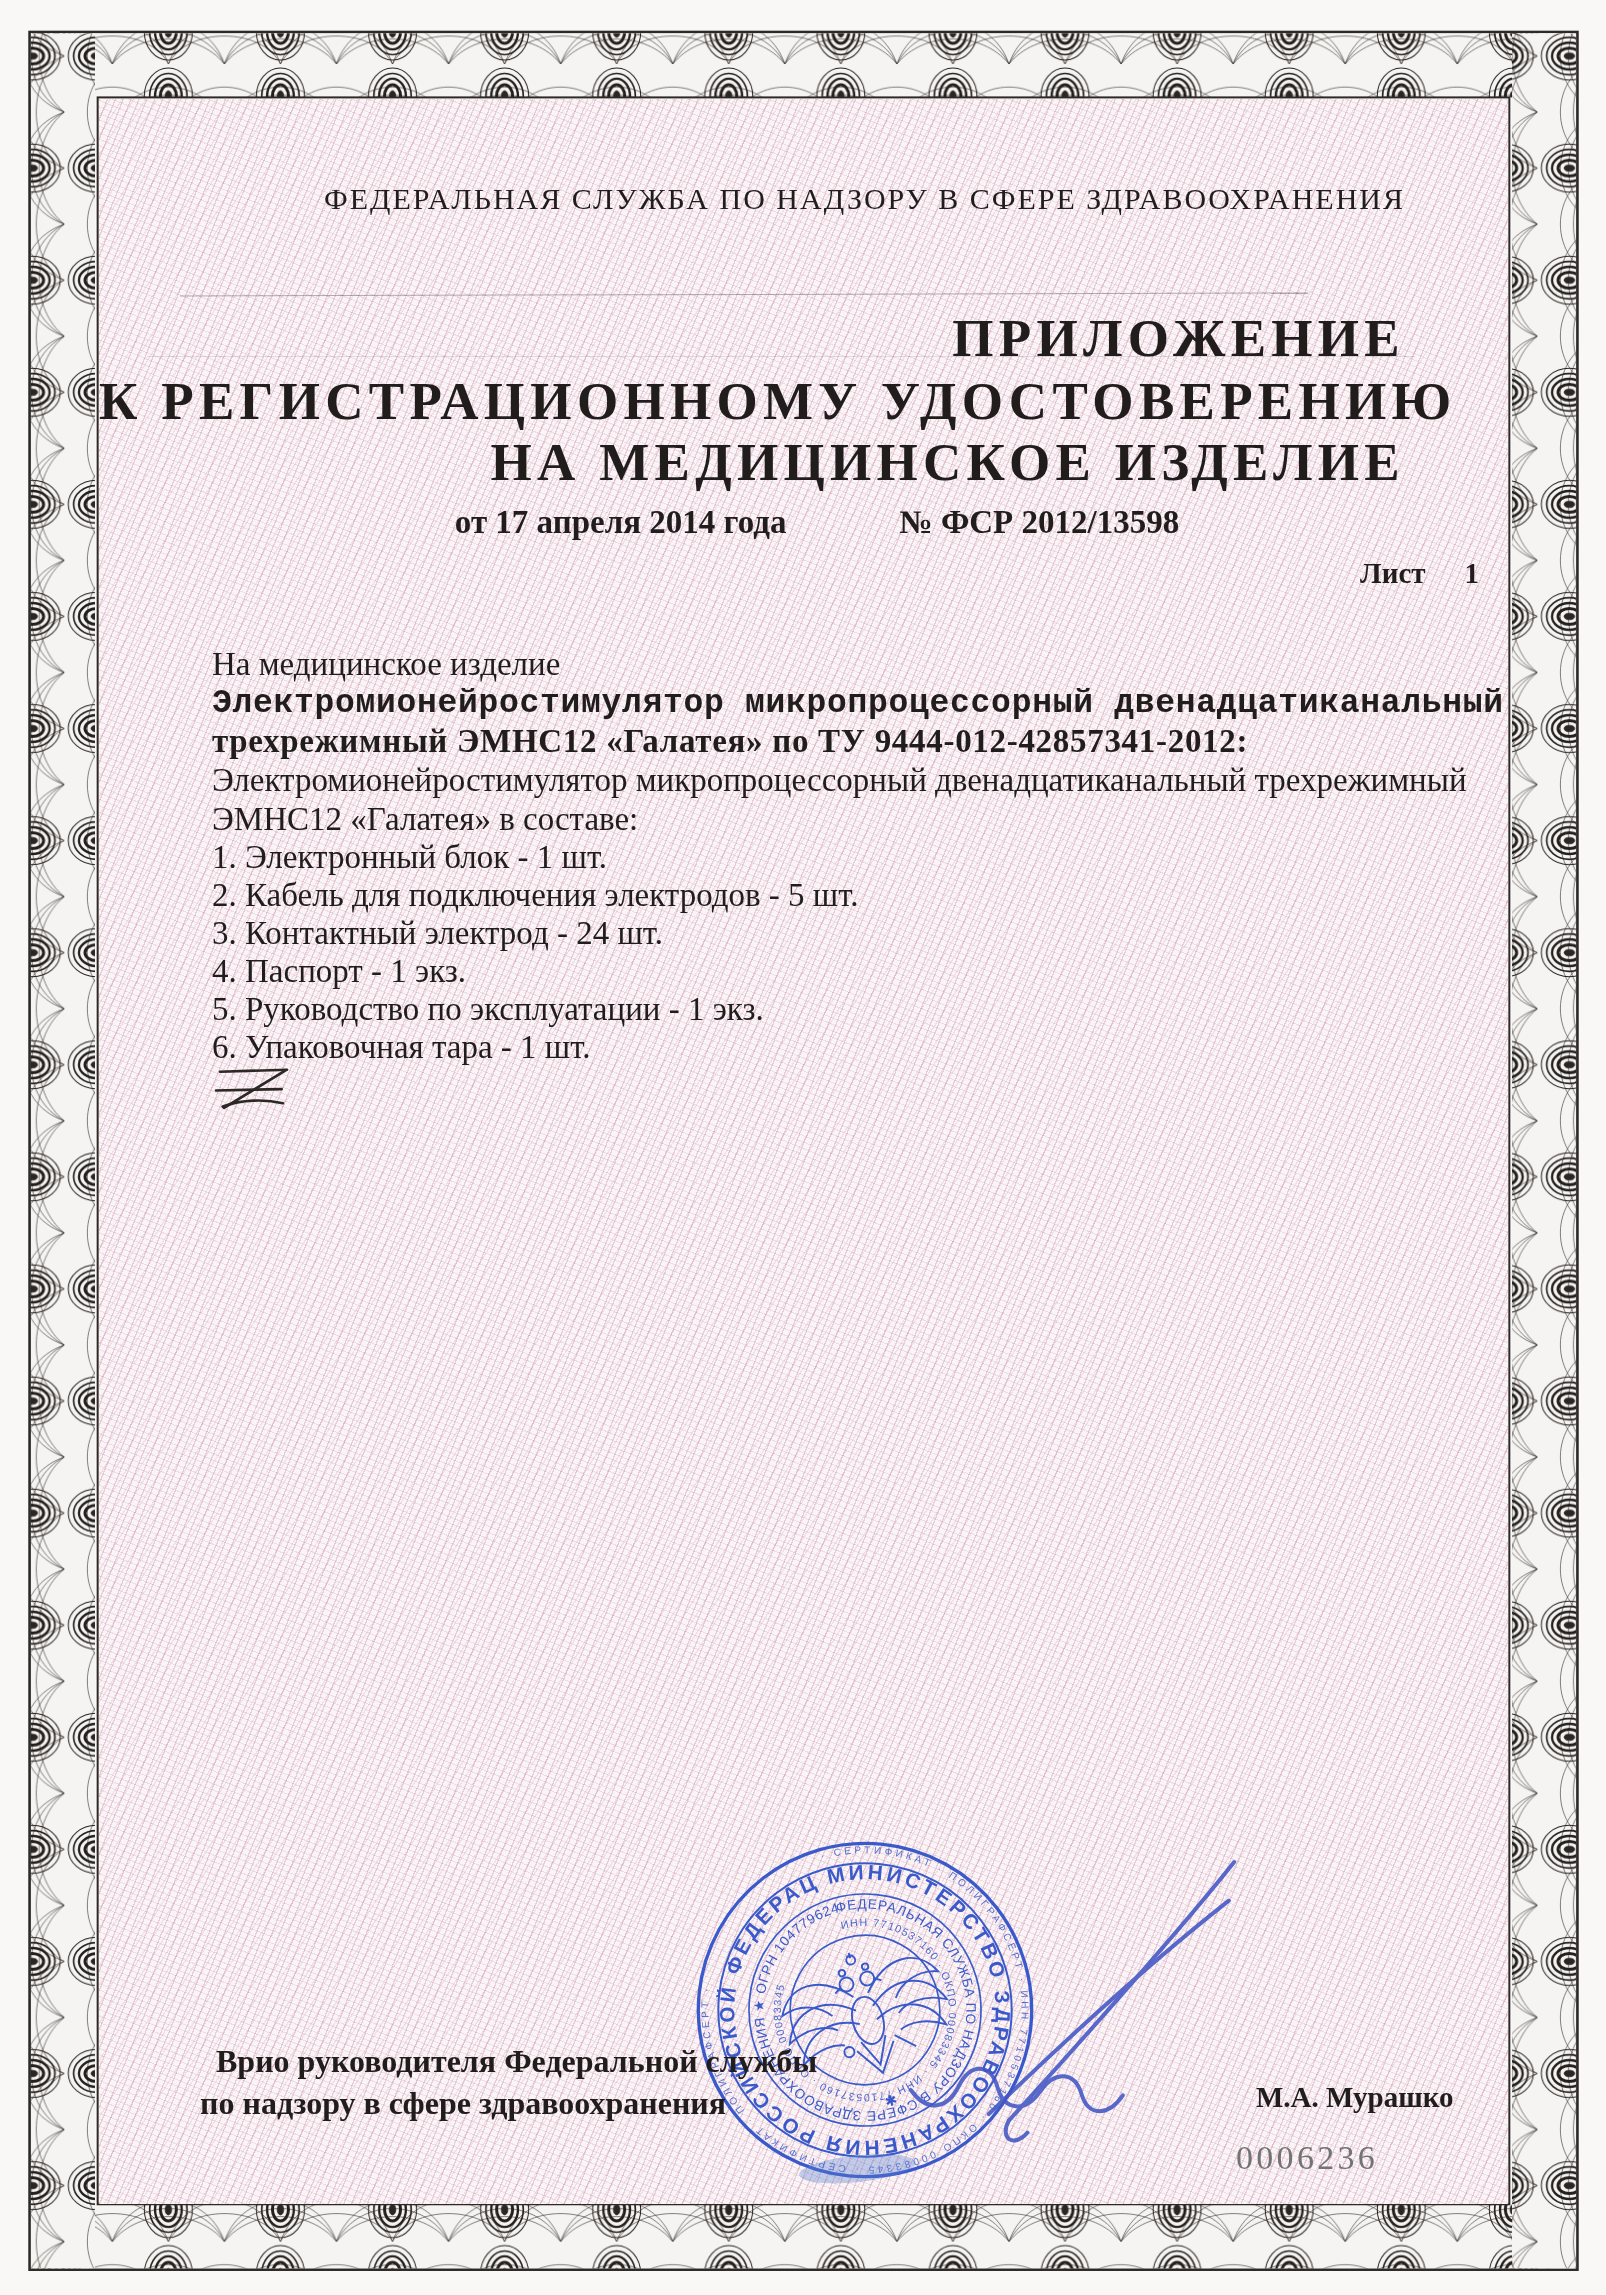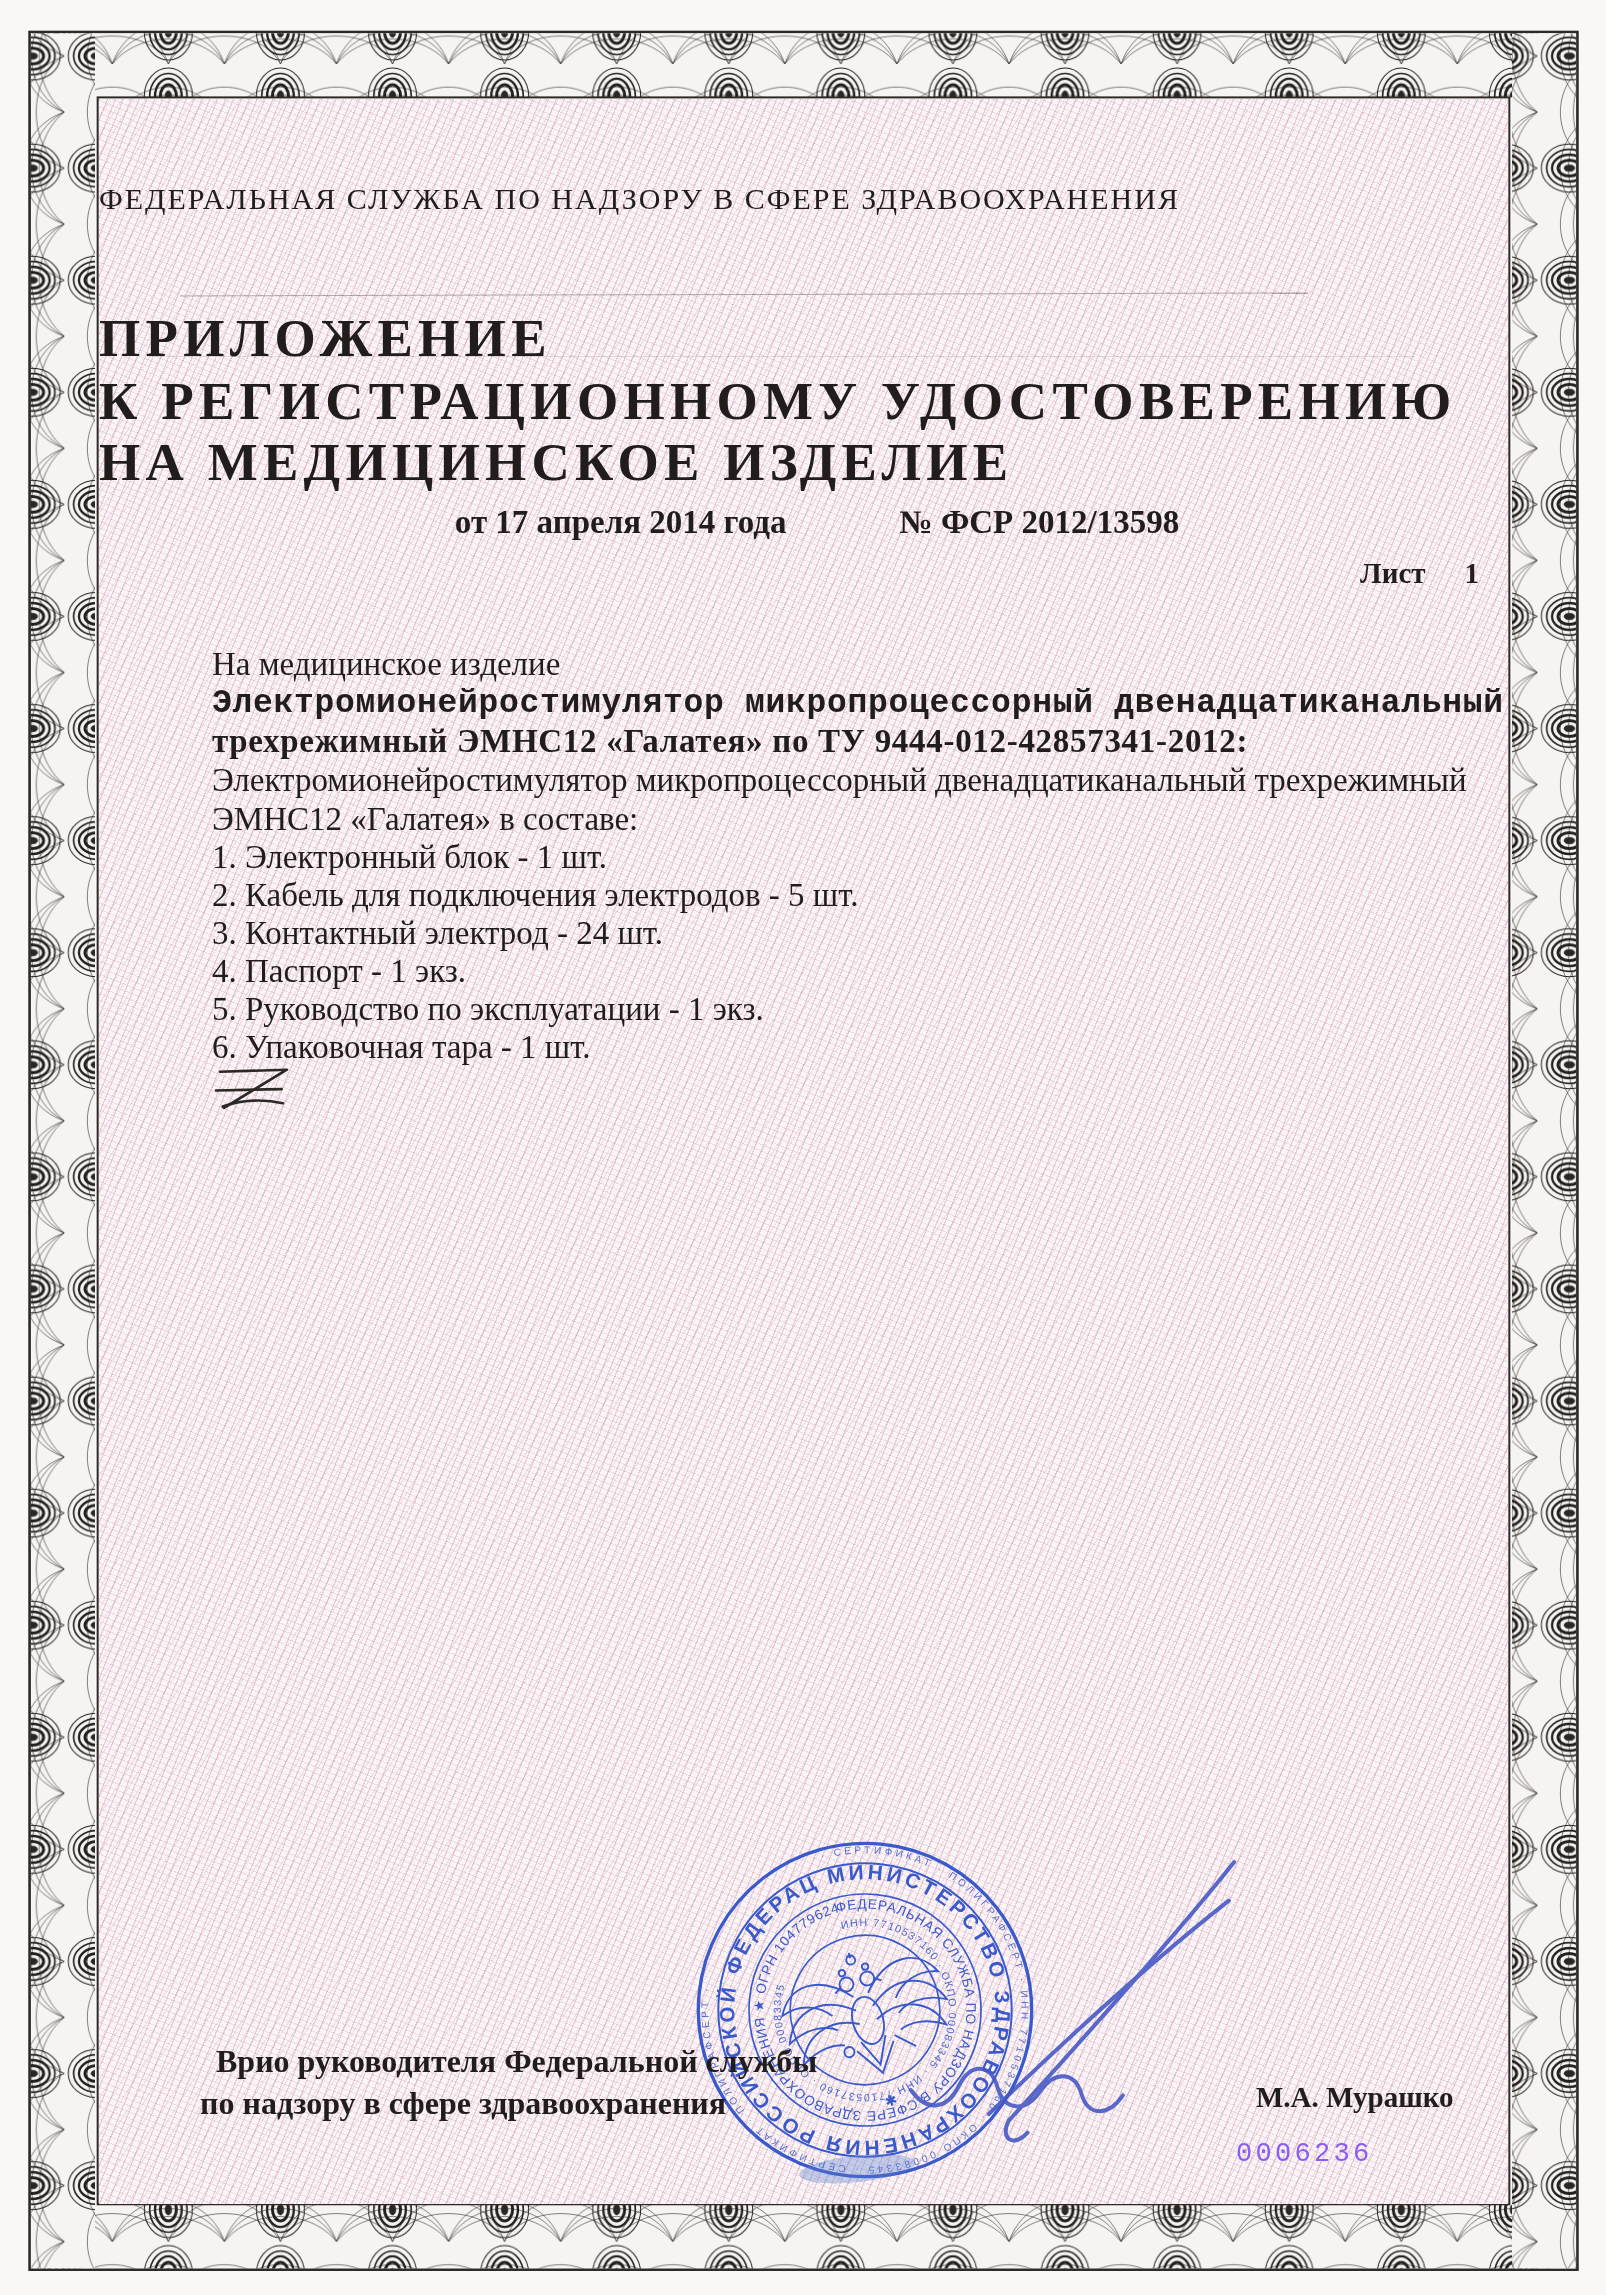--- a/index.html
+++ b/index.html
@@ -12,33 +12,33 @@
   
   .field{
     position:absolute;left:99px;top:99px;width:1409px;height:2105px;
     background-color:#faf4f6;
     background-image:
       repeating-linear-gradient(112deg, rgba(189,94,138,.26) 0 1.3px, rgba(0,0,0,0) 1.3px 7.3px),
       repeating-linear-gradient(22deg,  rgba(150,118,130,.16) 0 1px, rgba(0,0,0,0) 1px 6px),
       repeating-linear-gradient(-58deg, rgba(189,94,138,.14) 0 1.3px, rgba(0,0,0,0) 1.3px 10px);
   }
   .abs{position:absolute;}
-  .ctr{left:99px;width:1306px;text-align:left;}
+  .ctr{left:99px;width:1306px;text-align:right;}
   .agency{font-size:30px;letter-spacing:2px;}
   .title{font-size:53px;font-weight:bold;letter-spacing:5.3px;white-space:nowrap;}
   .daterow{left:99px;width:1409px;display:flex;justify-content:center;gap:113px;
            padding-left:27px;box-sizing:border-box;font-size:33px;font-weight:bold;white-space:nowrap;}
   .sheetrow{display:flex;gap:39px;font-size:29px;font-weight:bold;}
   .body-line{left:212px;font-size:33px;white-space:nowrap;}
   .bold{font-weight:bold;letter-spacing:0.7px;}
   .items{left:212px;font-size:33px;line-height:38px;white-space:nowrap;}
   .footer-line{left:200px;font-size:32px;font-weight:bold;white-space:nowrap;}
   .name{font-size:29px;font-weight:bold;white-space:nowrap;}
-  .serial{font-family:Liberation Mono, monospace;font-size:27px;letter-spacing:3.3px;
-          color:#8b5cf6;white-space:nowrap;}
+  .serial{font-family:Liberation Serif, serif;font-size:34px;letter-spacing:3.3px;
+          color:#737373;white-space:nowrap;}
   .scanline{height:1.3px;background:rgba(70,50,60,.38);}
   .stamp-svg{opacity:.92;}
 </style>
 </head>
 <body>
 
 <div class="page">
 
   <svg class="border-svg" width="1607" height="2295" viewBox="0 0 2408 3440">
     <defs>

